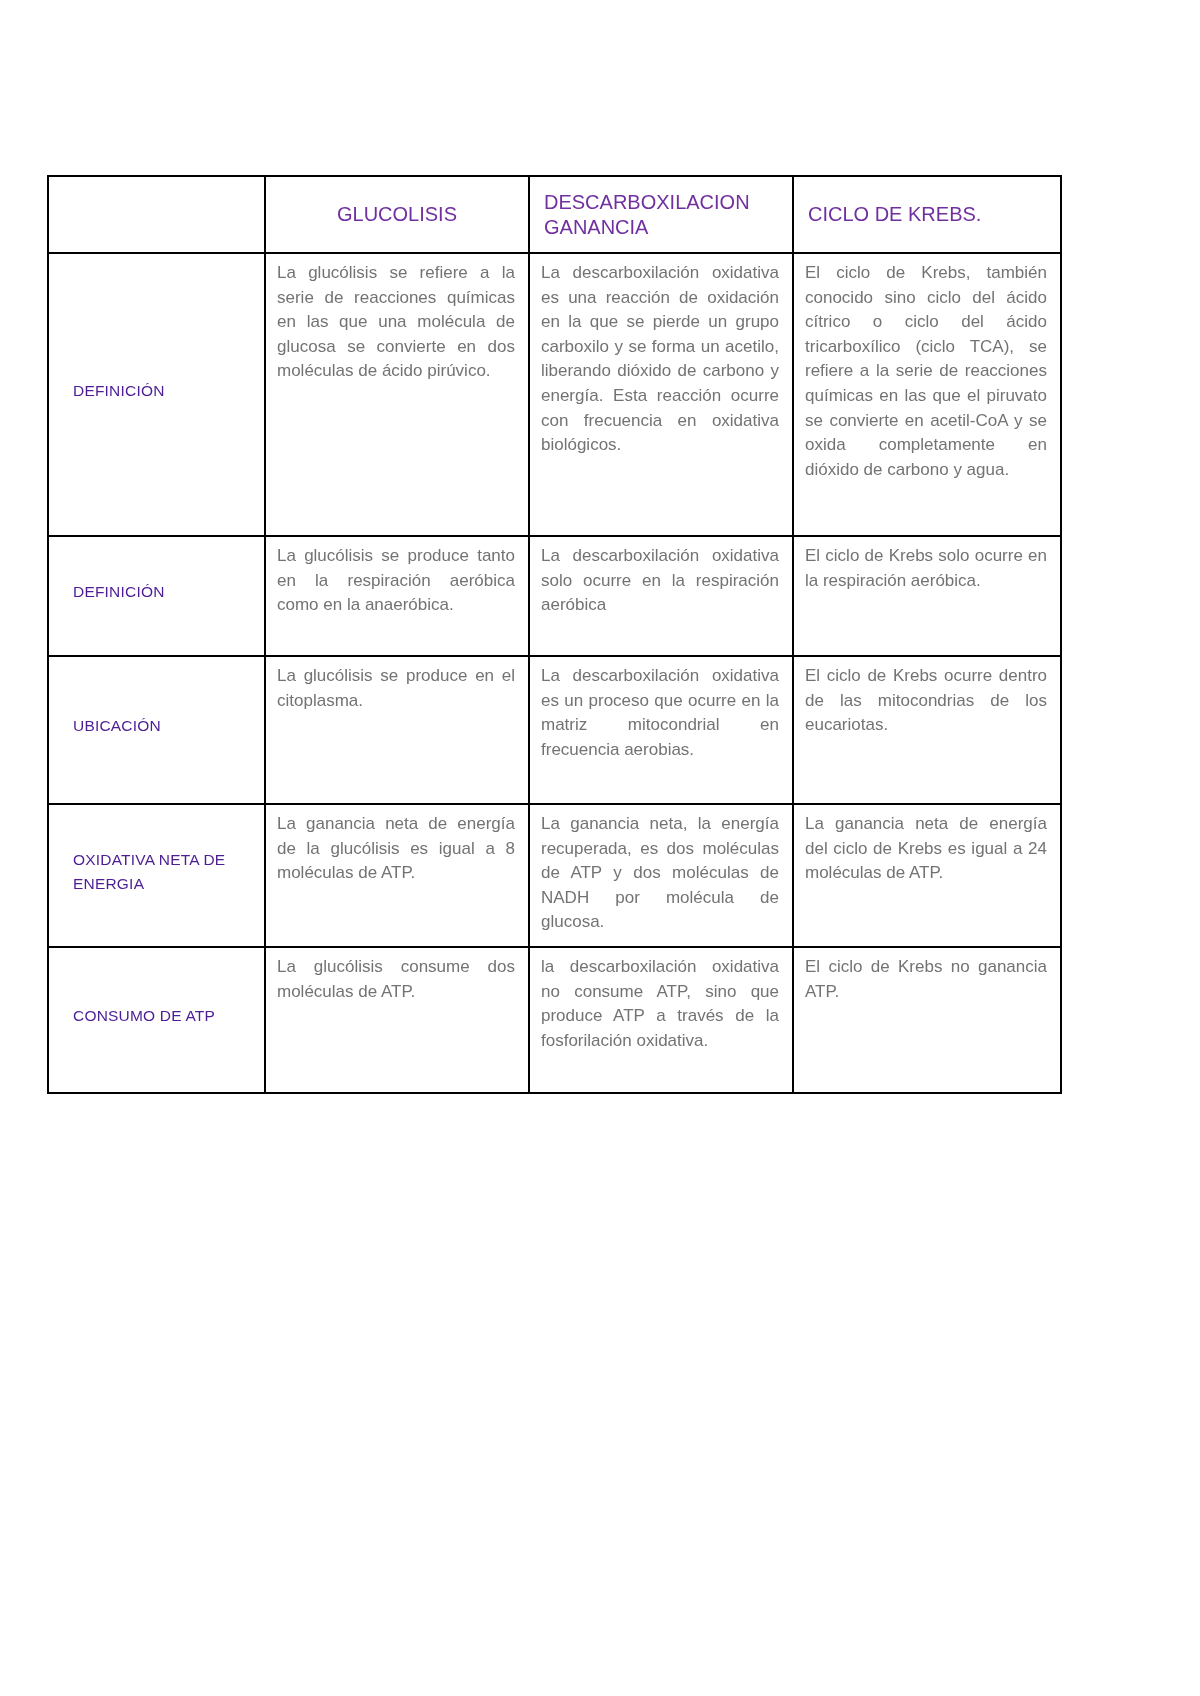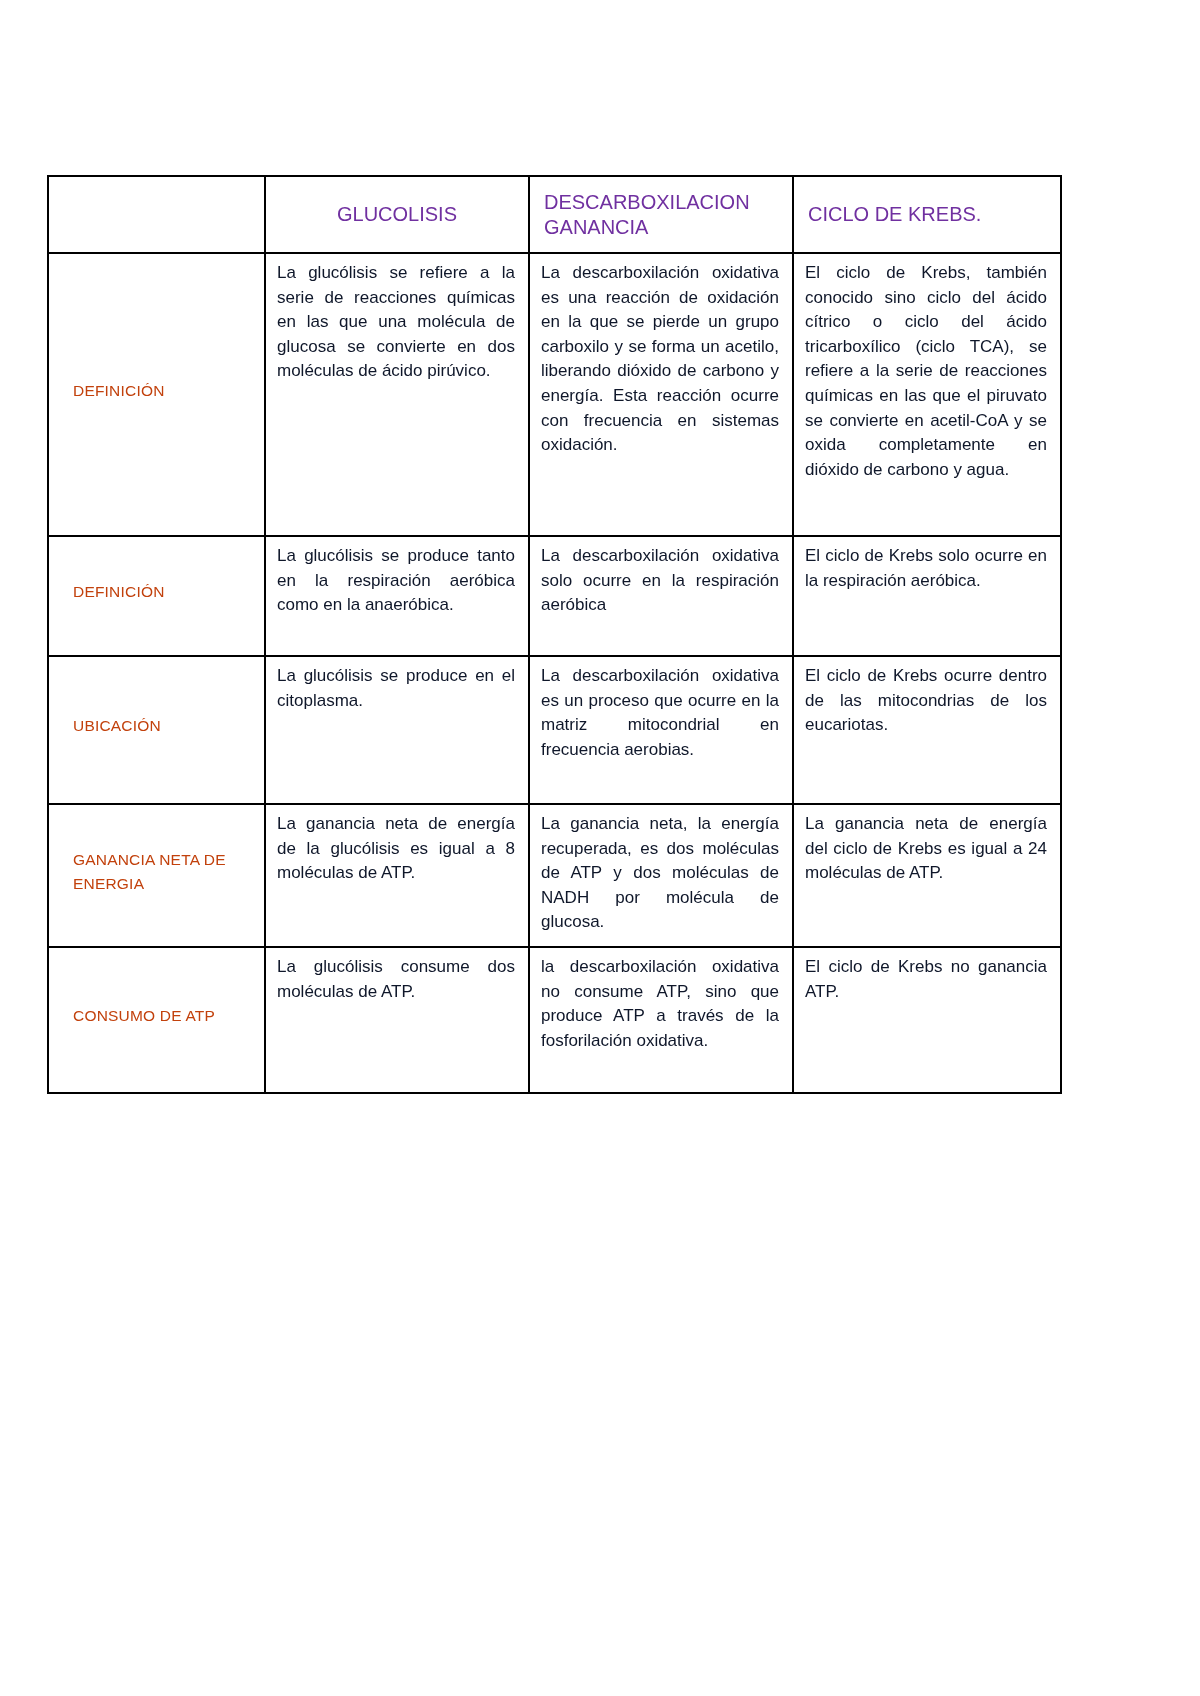--- a/index.html
+++ b/index.html
@@ -44,31 +44,31 @@
     font-size: 20px;
     font-weight: 400;
     line-height: 25px;
     vertical-align: middle;
     padding: 4px 10px 4px 14px;
     text-align: left;
   }
   th.head.center { text-align: center; padding-left: 10px; }
 
   td.label-cell {
-    color: #c2410c;
+    color: #4c1d95;
     font-size: 15.5px;
     font-weight: 400;
     line-height: 24px;
     vertical-align: middle;
     padding: 6px 10px 14px 24px;
     text-align: left;
     letter-spacing: 0.2px;
   }
   td.body-cell {
-    color: #0f172a;
+    color: #737373;
     font-size: 17px;
     line-height: 24.6px;
     vertical-align: top;
     padding: 7px 13px 6px 11px;
     text-align: justify;
   }
 </style>
 </head>
 <body>
 
@@ -85,40 +85,40 @@
         <tr class="r-header">
       <td class="label-cell"></td>
       <th class="head center">GLUCOLISIS</th>
       <th class="head">DESCARBOXILACION GANANCIA</th>
       <th class="head">CICLO DE KREBS.</th>
     </tr>
 
     <tr class="r-def">
       <td class="label-cell">DEFINICIÓN</td>
       <td class="body-cell">La glucólisis se refiere a la serie de reacciones químicas en las que una molécula de glucosa se convierte en dos moléculas de ácido pirúvico.</td>
-      <td class="body-cell">La descarboxilación oxidativa es una reacción de oxidación en la que se pierde un grupo carboxilo y se forma un acetilo, liberando dióxido de carbono y energía. Esta reacción ocurre con frecuencia en sistemas oxidación.</td>
+      <td class="body-cell">La descarboxilación oxidativa es una reacción de oxidación en la que se pierde un grupo carboxilo y se forma un acetilo, liberando dióxido de carbono y energía. Esta reacción ocurre con frecuencia en oxidativa biológicos.</td>
       <td class="body-cell">El ciclo de Krebs, también conocido sino ciclo del ácido cítrico o ciclo del ácido tricarboxílico (ciclo TCA), se refiere a la serie de reacciones químicas en las que el piruvato se convierte en acetil-CoA y se oxida completamente en dióxido de carbono y agua.</td>
     </tr>
 
     <tr class="r-resp">
       <td class="label-cell">DEFINICIÓN</td>
       <td class="body-cell">La glucólisis se produce tanto en la respiración aeróbica como en la anaeróbica.</td>
       <td class="body-cell">La descarboxilación oxidativa solo ocurre en la respiración aeróbica</td>
       <td class="body-cell">El ciclo de Krebs solo ocurre en la respiración aeróbica.</td>
     </tr>
 
     <tr class="r-ubic">
       <td class="label-cell">UBICACIÓN</td>
       <td class="body-cell">La glucólisis se produce en el citoplasma.</td>
       <td class="body-cell">La descarboxilación oxidativa es un proceso que ocurre en la matriz mitocondrial en frecuencia aerobias.</td>
       <td class="body-cell">El ciclo de Krebs ocurre dentro de las mitocondrias de los eucariotas.</td>
     </tr>
 
     <tr class="r-gan">
-      <td class="label-cell">GANANCIA NETA DE ENERGIA</td>
+      <td class="label-cell">OXIDATIVA NETA DE ENERGIA</td>
       <td class="body-cell">La ganancia neta de energía de la glucólisis es igual a 8 moléculas de ATP.</td>
       <td class="body-cell">La ganancia neta, la energía recuperada, es dos moléculas de ATP y dos moléculas de NADH por molécula de glucosa.</td>
       <td class="body-cell">La ganancia neta de energía del ciclo de Krebs es igual a 24 moléculas de ATP.</td>
     </tr>
 
     <tr class="r-cons">
       <td class="label-cell">CONSUMO DE ATP</td>
       <td class="body-cell">La glucólisis consume dos moléculas de ATP.</td>
       <td class="body-cell">la descarboxilación oxidativa no consume ATP, sino que produce ATP a través de la fosforilación oxidativa.</td>
       <td class="body-cell">El ciclo de Krebs no ganancia ATP.</td>

